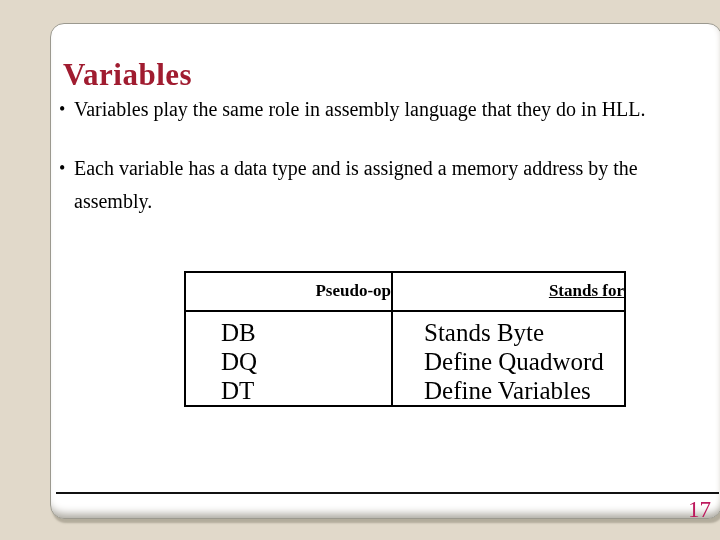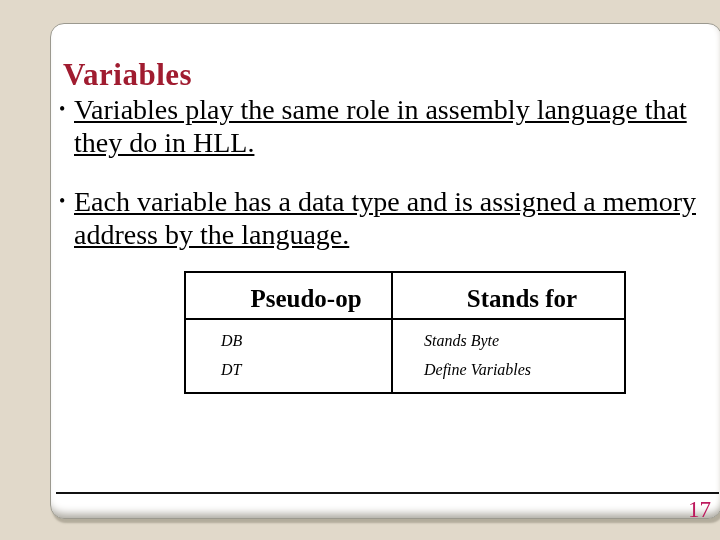--- a/index.html
+++ b/index.html
@@ -50,54 +50,52 @@
     margin-bottom: 26px;
     color: #000;
   }
   .bullet-marker {
     flex: 0 0 15px;
     font-size: 18px;
     line-height: 33px;
   }
   .bullet-text {
     flex: 1;
-    font-size: 28px;
+    font-size: 20px;
     line-height: 33px;
-    text-decoration: underline;
   }
   .pseudo-op-table {
     position: absolute;
     left: 133px;
     top: 247px;
     border-collapse: collapse;
     border: 2px solid #000;
     color: #000;
   }
   .pseudo-op-table th {
-    font-size: 25px;
+    font-size: 17px;
     font-weight: bold;
-    text-align: center;
+    text-align: right;
     vertical-align: middle;
     border-bottom: 2px solid #000;
     height: 35px;
-    padding: 8px 0 2px 0;
+    padding: 0 0 2px 0;
   }
   .pseudo-op-table th.col-op { width: 170px; padding-left: 35px; border-right: 2px solid #000; }
-  .pseudo-op-table th.col-def { width: 204px; padding-left: 27px; }
+  .pseudo-op-table th.col-def { width: 204px; padding-left: 27px; text-decoration: underline; }
   .pseudo-op-table td {
-    font-size: 16px;
+    font-size: 25px;
     line-height: 29px;
     vertical-align: middle;
     padding: 0;
-    font-style: italic;
   }
   .pseudo-op-table td.col-op { padding-left: 35px; border-right: 2px solid #000; }
   .pseudo-op-table td.col-def { padding-left: 31px; }
   .pseudo-op-table tbody tr:first-child td { padding-top: 6px; }
-  .pseudo-op-table tbody tr:last-child td { padding-bottom: 8px; }
+  .pseudo-op-table tbody tr:last-child td { }
   .footer-divider {
     position: absolute;
     left: 5px;
     top: 468px;
     width: 663px;
     height: 2px;
     background: #111;
   }
   .page-number {
     position: absolute;
@@ -115,37 +113,41 @@
 
   <h1 class="page-title">Variables</h1>
 
   <div class="bullet-list">
     <div class="bullet-item">
       <span class="bullet-marker">•</span>
       <span class="bullet-text">Variables play the same role in assembly language that they do in HLL.</span>
     </div>
     <div class="bullet-item">
       <span class="bullet-marker">•</span>
-      <span class="bullet-text">Each variable has a data type and is assigned a memory address by the language.</span>
+      <span class="bullet-text">Each variable has a data type and is assigned a memory address by the assembly.</span>
     </div>
   </div>
 
   <table class="pseudo-op-table">
     <thead>
       <tr>
         <th class="col-op">Pseudo-op</th>
         <th class="col-def">Stands for</th>
       </tr>
     </thead>
     <tbody>
       <tr>
         <td class="col-op">DB</td>
         <td class="col-def">Stands Byte</td>
       </tr>
       <tr>
+        <td class="col-op">DQ</td>
+        <td class="col-def">Define Quadword</td>
+      </tr>
+      <tr>
         <td class="col-op">DT</td>
         <td class="col-def">Define Variables</td>
       </tr>
     </tbody>
   </table>
 
   <div class="footer-divider"></div>
 
   <div class="page-number">17</div>
 

